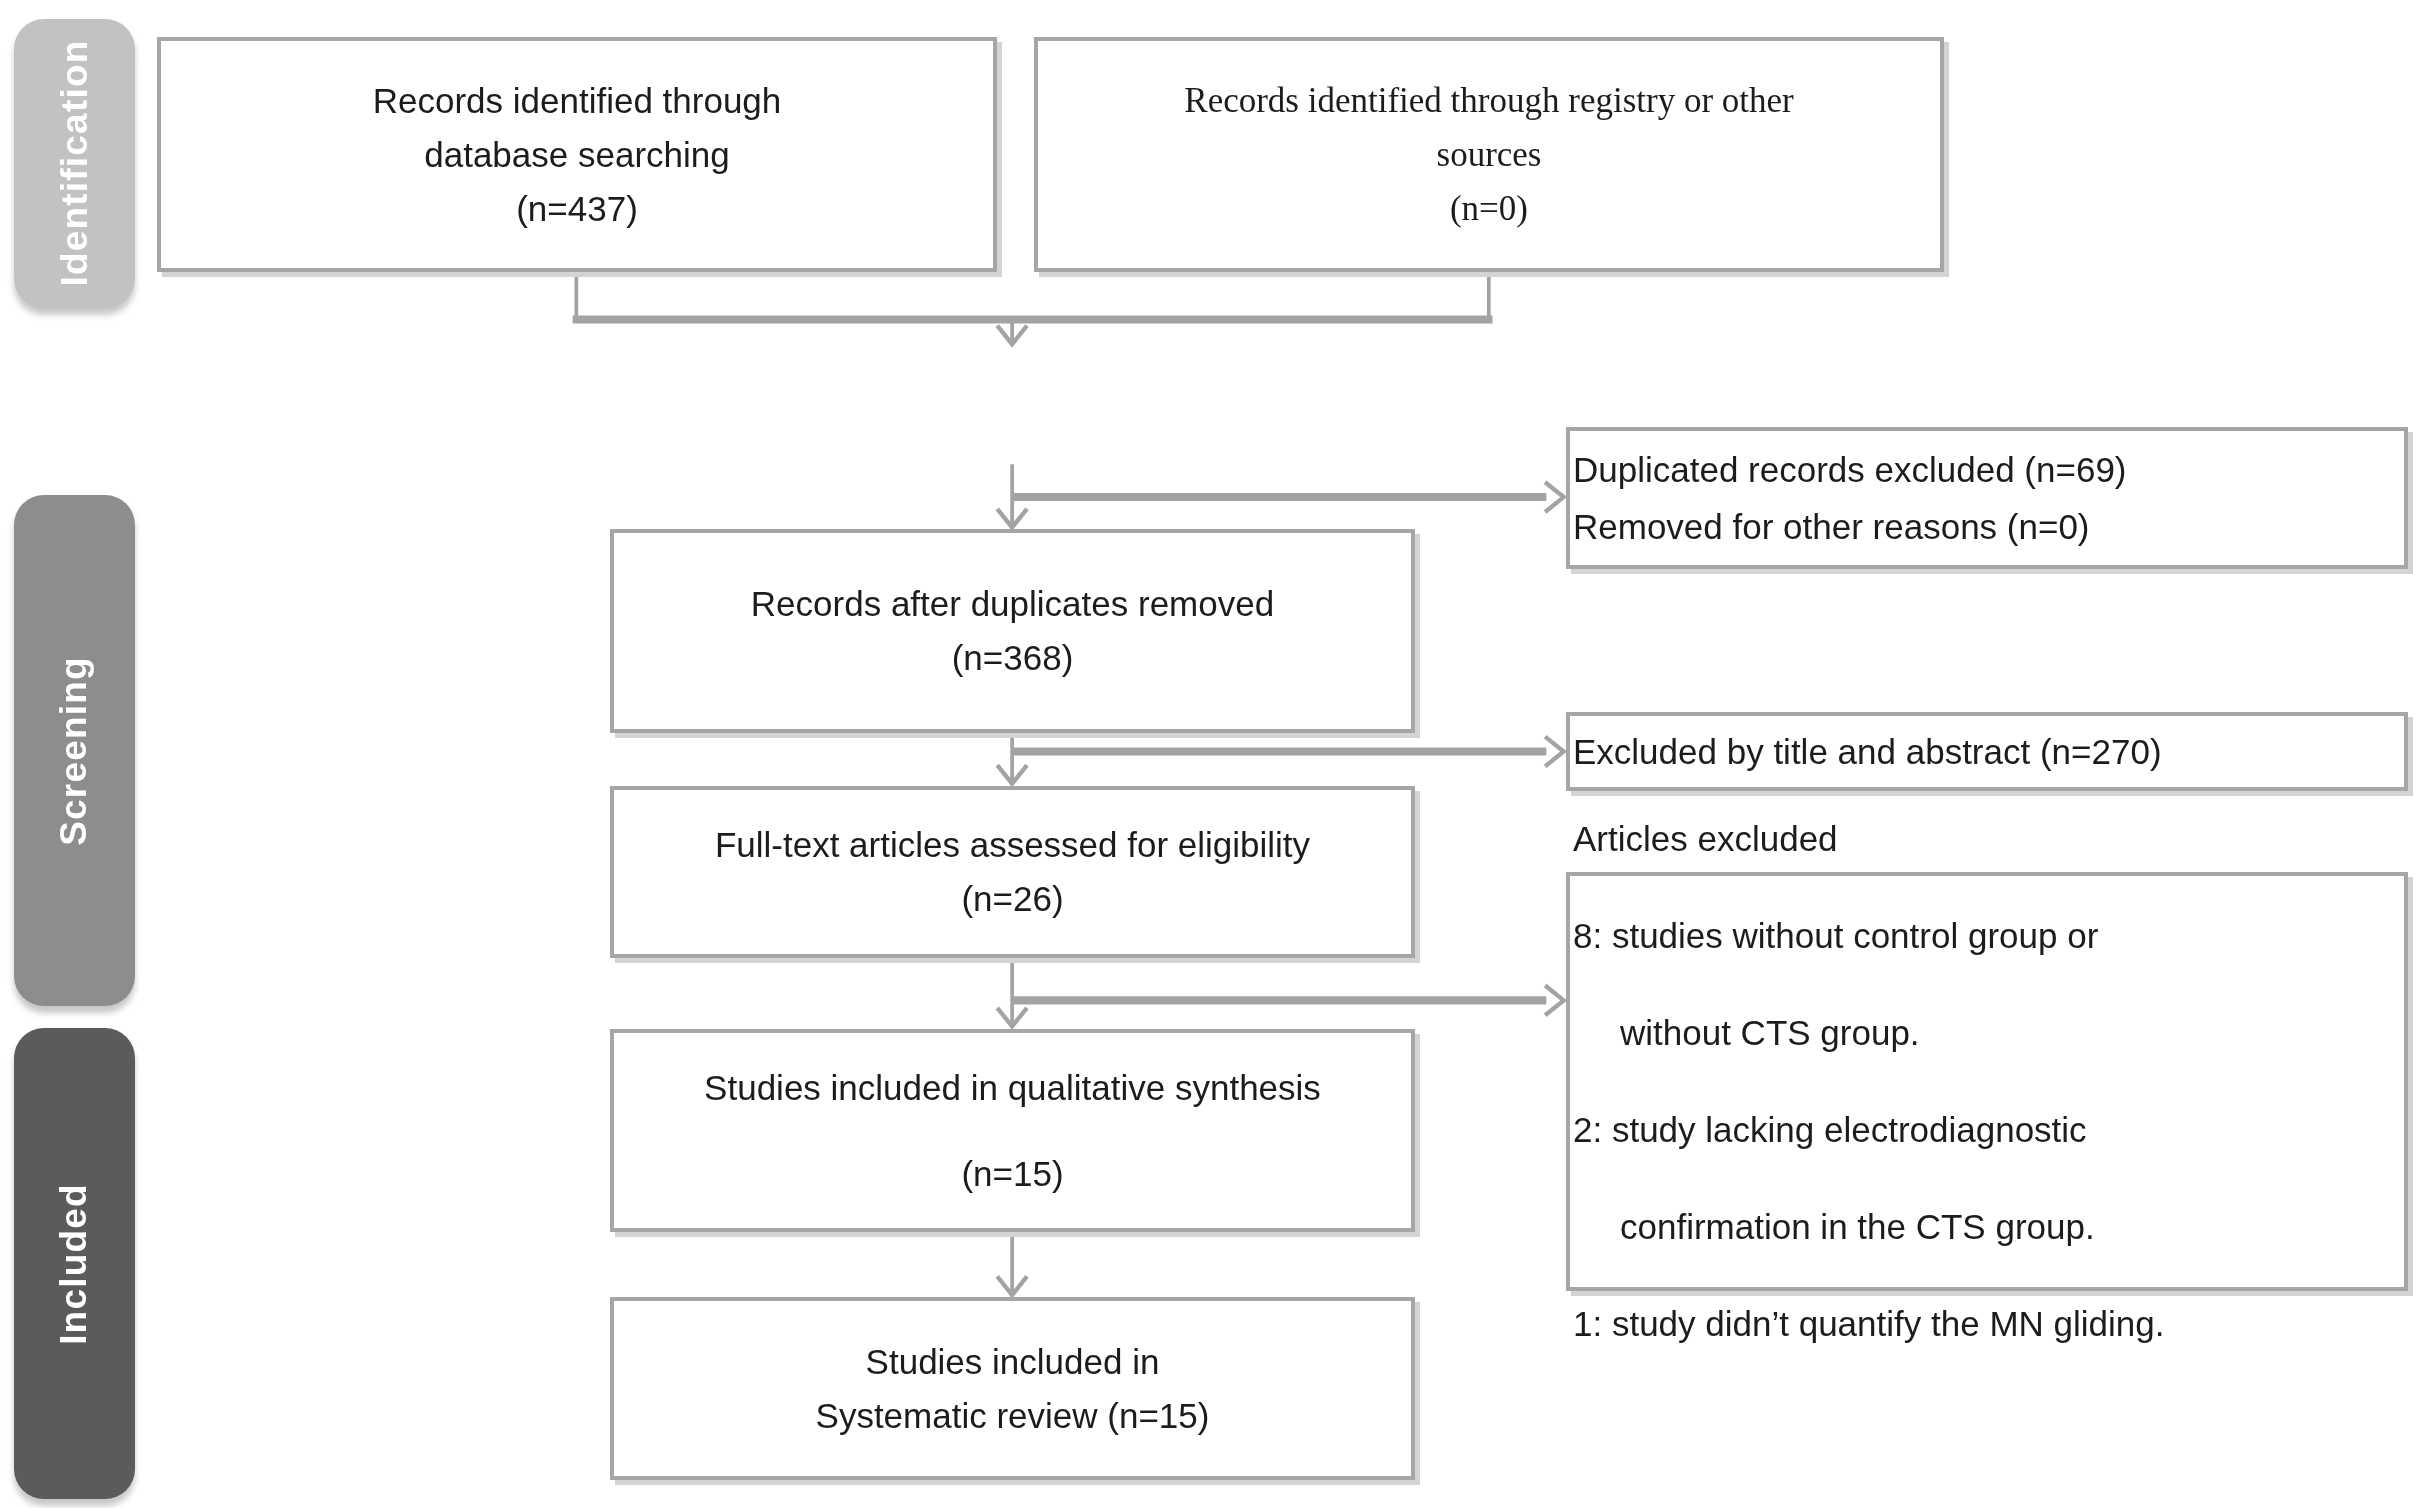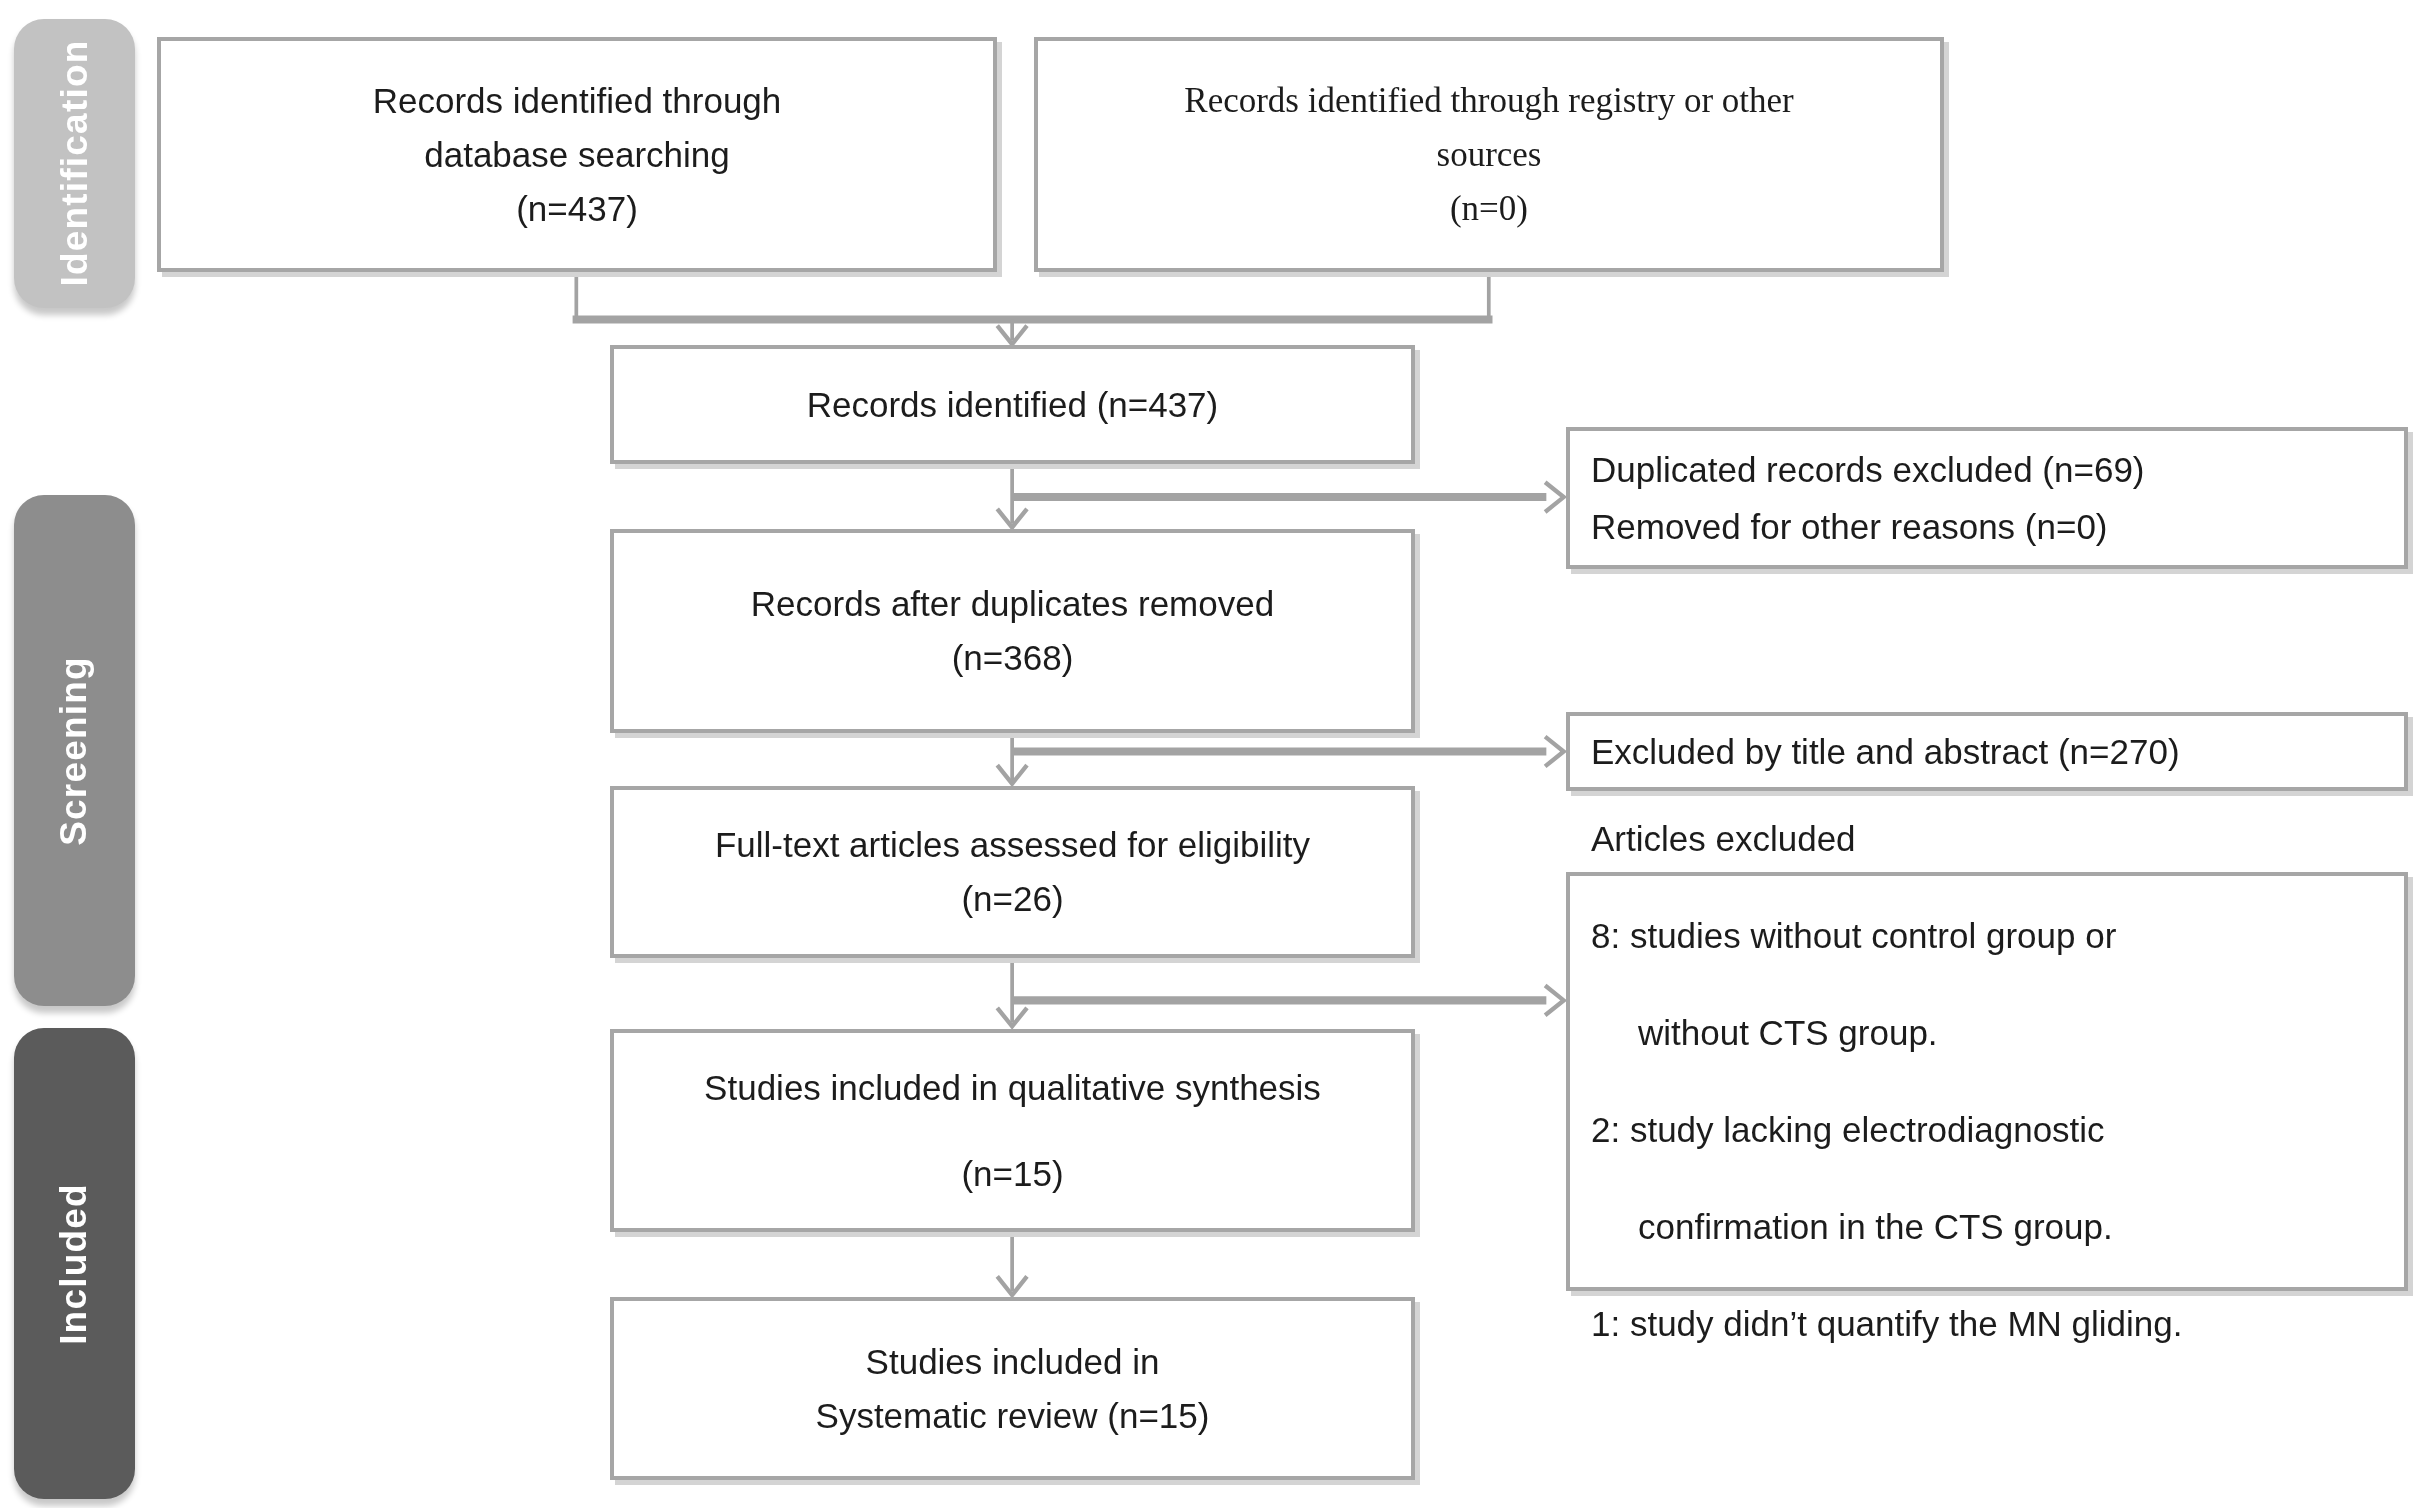--- a/index.html
+++ b/index.html
@@ -31,21 +31,21 @@
   
   .box {
     position:absolute; box-sizing:border-box;
     background:#ffffff;
     border:4.3px solid #a6a6a6;
     box-shadow:5px 5px 0 #d4d4d4;
     display:flex; flex-direction:column; justify-content:center;
     font-size:35px; line-height:54px;
   }
   .box.center-col { align-items:center; text-align:center; }
-  .box.right-col  { align-items:flex-start; text-align:left; padding-left:21px; padding-right:13.6px; line-height:57px; }
+  .box.right-col  { align-items:flex-start; text-align:left; padding-left:3px; padding-right:13.6px; line-height:57px; }
   .box .line { display:block; }
   .box .indent { padding-left:47px; }
 
   #box-db-search    { left:157px;  top:37px;   width:840px; height:235px; }
   #box-registry     { left:1034px; top:37px;   width:910px; height:235px;font-family:Liberation Serif, serif; }
   #box-identified   { left:610px;  top:345px;  width:805px; height:119px; }
   #box-dedup        { left:610px;  top:529px;  width:805px; height:204px; }
   #box-fulltext     { left:610px;  top:786px; width:805px; height:172px; }
   #box-qualitative  { left:610px;  top:1029px; width:805px; height:203px;gap:32px; }
   #box-systematic   { left:610px;  top:1297px; width:805px; height:183px; }
@@ -120,23 +120,20 @@
     <span class="line">Records identified through</span>
     <span class="line">database searching</span>
     <span class="line">(n=437)</span>
   </div>
   <div class="box center-col" id="box-registry">
     <span class="line">Records identified through registry or other</span>
     <span class="line">sources</span>
     <span class="line">(n=0)</span>
   </div>
 
-  <div class="box center-col" id="box-identified">
-    <span class="line">Records identified (n=437)</span>
-  </div>
   <div class="box center-col" id="box-dedup">
     <span class="line">Records after duplicates removed</span>
     <span class="line">(n=368)</span>
   </div>
   <div class="box center-col" id="box-fulltext">
     <span class="line">Full-text articles assessed for eligibility</span>
     <span class="line">(n=26)</span>
   </div>
 
   <div class="box center-col" id="box-qualitative">

